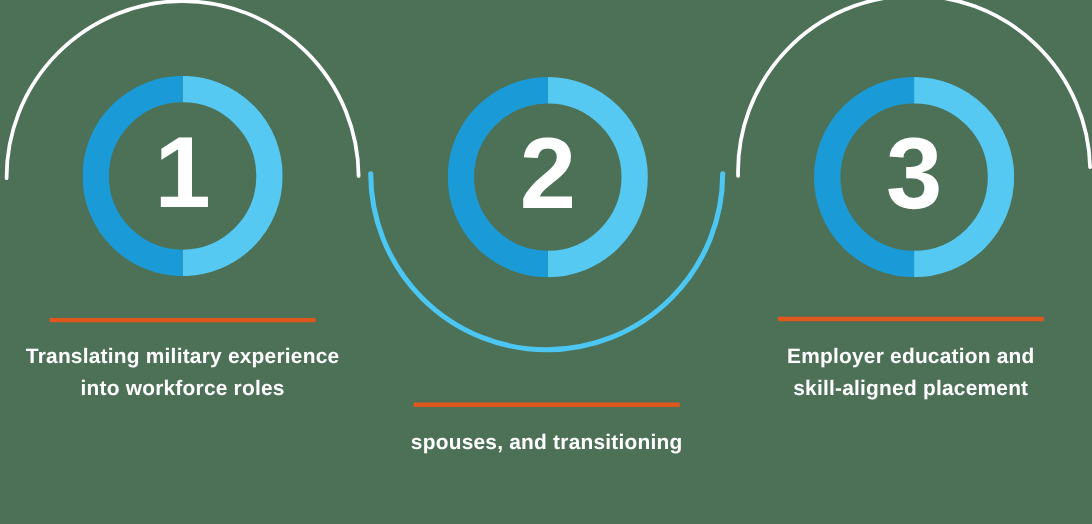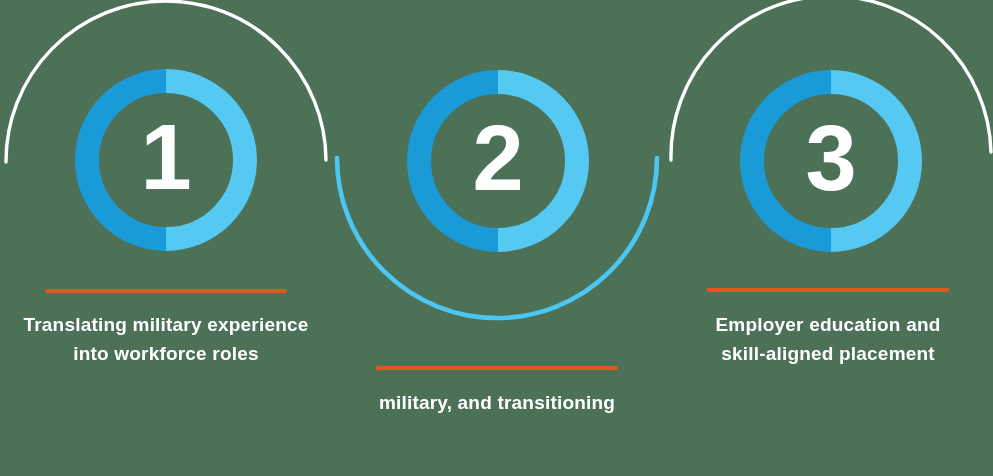--- a/index.html
+++ b/index.html
@@ -104,21 +104,21 @@
     <div class="divider"></div>
     <div class="label">
       <span class="label-line">Translating military experience</span>
       <span class="label-line">into workforce roles</span>
     </div>
   </div>
 
   <div class="column" id="column-2">
     <div class="divider"></div>
     <div class="label">
-      <span class="label-line">military, and transitioning</span>
+      <span class="label-line">spouses, and transitioning</span>
     </div>
   </div>
 
   <div class="column" id="column-3">
     <div class="divider"></div>
     <div class="label">
       <span class="label-line">Employer education and</span>
       <span class="label-line">skill-aligned placement</span>
     </div>
   </div>

